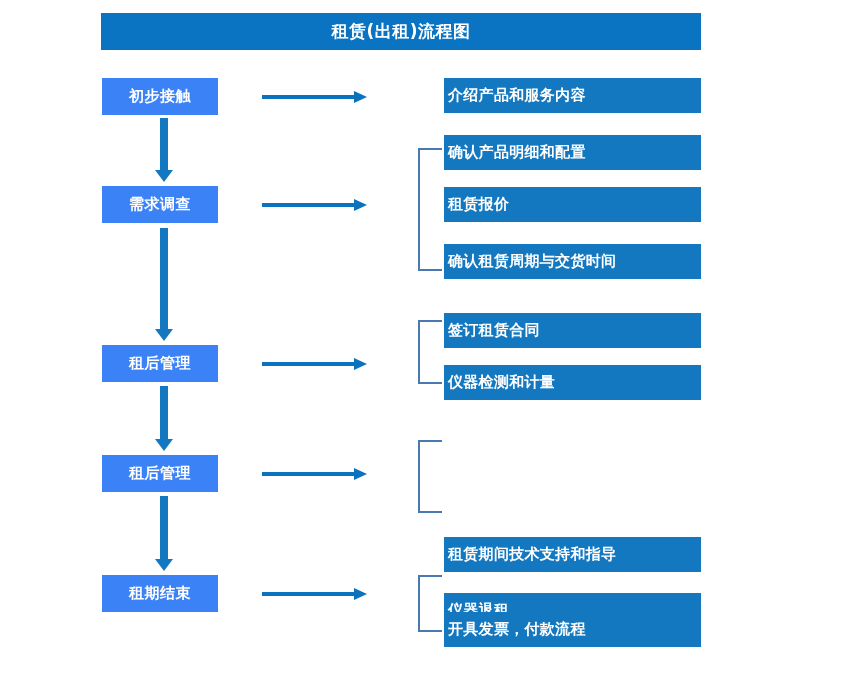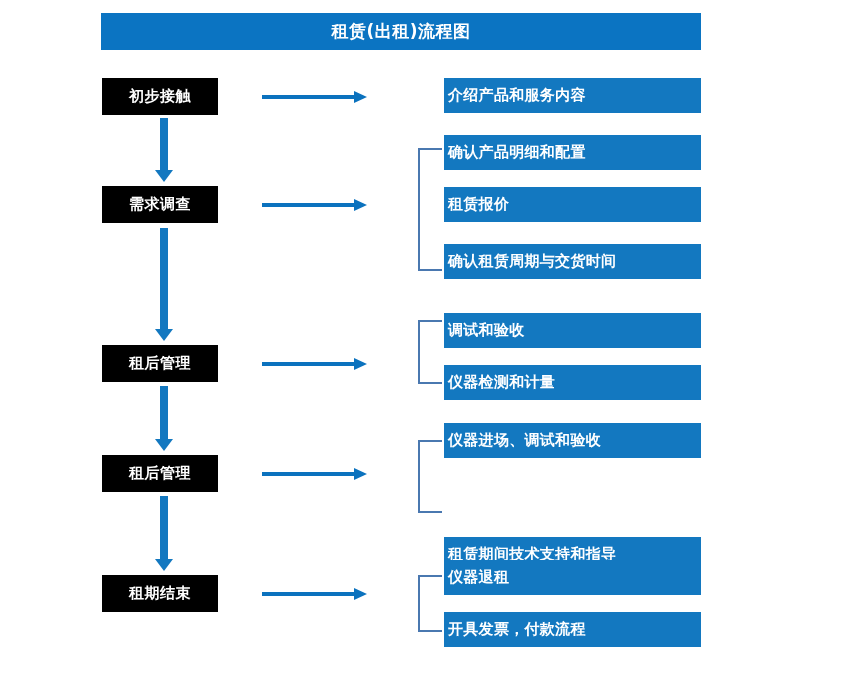--- a/index.html
+++ b/index.html
@@ -38,21 +38,21 @@
     font-size: 17px;
     font-weight: bold;
     letter-spacing: 0.5px;
   }
 
   
   .stage-box {
     position: absolute;
     width: 116px;
     height: 37px;
-    background: #000000;
+    background: #3b82f6;
     color: #ffffff;
     display: flex;
     align-items: center;
     justify-content: center;
     font-size: 15px;
     font-weight: bold;
     letter-spacing: 0.5px;
     text-align: center;
   }
 
@@ -187,20 +187,19 @@
 
   <div class="bracket" style="top:148px; height:123px;"></div>
   <div class="bracket" style="top:320px; height:64px;"></div>
   <div class="bracket" style="top:440px; height:73px;"></div>
   <div class="bracket" style="top:575px; height:57px;"></div>
 
   <div class="detail-box" style="top:78px;">介绍产品和服务内容</div>
   <div class="detail-box" style="top:135px;">确认产品明细和配置</div>
   <div class="detail-box" style="top:187px;">租赁报价</div>
   <div class="detail-box" style="top:244px;">确认租赁周期与交货时间</div>
-  <div class="detail-box" style="top:313px;">调试和验收</div>
+  <div class="detail-box" style="top:313px;">签订租赁合同</div>
   <div class="detail-box" style="top:365px;">仪器检测和计量</div>
-  <div class="detail-box" style="top:423px;">仪器进场、调试和验收</div>
   <div class="detail-box" style="top:489px;margin-top:48px;">租赁期间技术支持和指导</div>
-  <div class="detail-box" style="top:560px;">仪器退租</div>
+  <div class="detail-box" style="top:593px;">仪器退租</div>
   <div class="detail-box" style="top:612px;">开具发票，付款流程</div>
 
 </div>
 
 </body></html>

